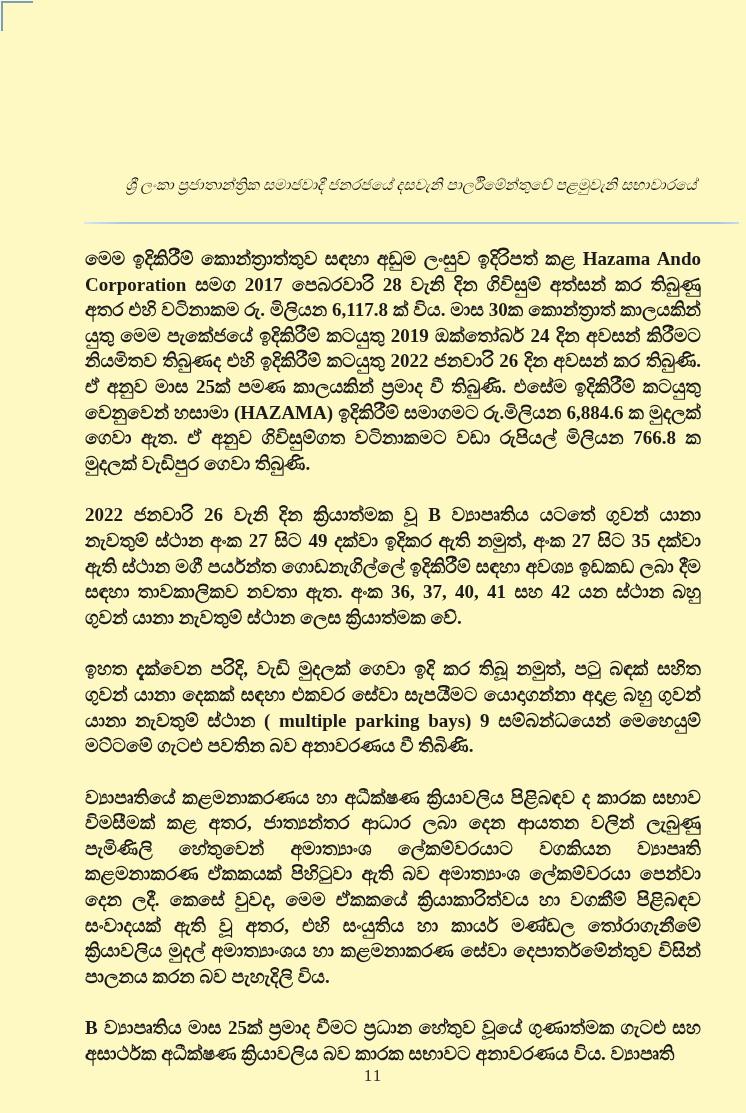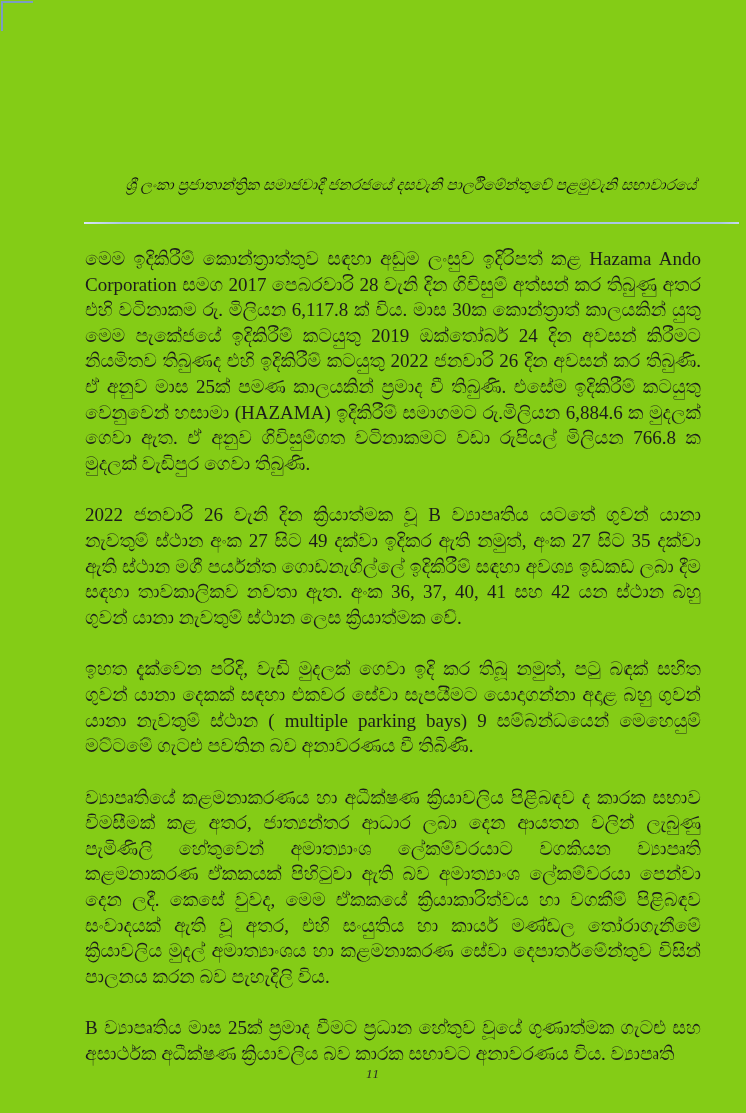--- a/index.html
+++ b/index.html
@@ -4,21 +4,21 @@
 <style>
   html, body {
     margin: 0;
     padding: 0;
     background: #ffffff;
   }
   .page {
     position: relative;
     width: 746px;
     height: 1113px;
-    background: #84cc16;
+    background: #fef9c3;
     overflow: hidden;
     font-family: "Liberation Serif", "DejaVu Serif", serif;
     color: #1c1c1c;
   }
   
   .corner-frame {
     position: absolute;
     top: 1px;
     left: 1px;
     width: 30px;
@@ -46,35 +46,35 @@
     background: linear-gradient(to right, #d8e6f4 0%, #a9c7e4 6%, #a9c7e4 97%, #c5daee 100%);
   }
   .document-body {
     position: absolute;
     top: 246px;
     left: 85px;
     width: 616px;
     font-size: 19px;
     line-height: 25.6px;
     text-align: justify;
+    font-weight: bold;
   }
   .document-body p {
     margin: 0 0 26px 0;
     padding: 0;
   }
   .page-number {
     position: absolute;
     top: 1066px;
     left: 0;
     width: 100%;
     text-align: center;
-    font-size: 13px;
+    font-size: 17px;
     color: #2a2a2a;
     letter-spacing: 1px;
-    font-style: italic;
   }
 </style>
 </head>
 <body>
 
 <div class="page">
 
   <div class="corner-frame"></div>
 
   <div class="report-header">

